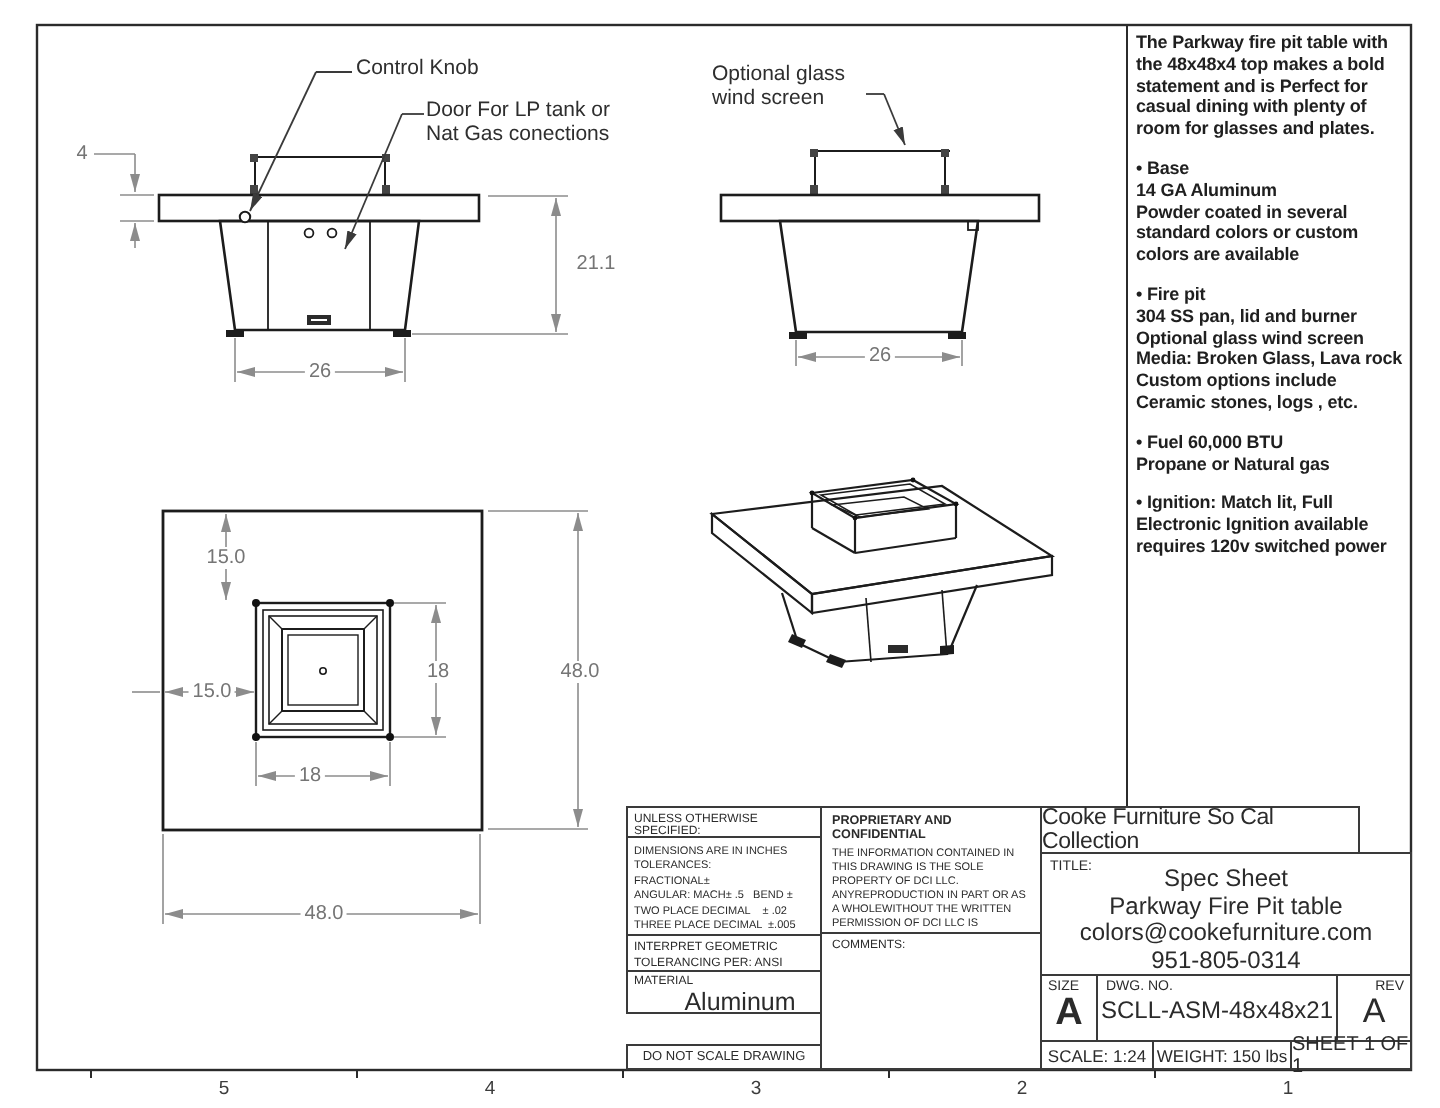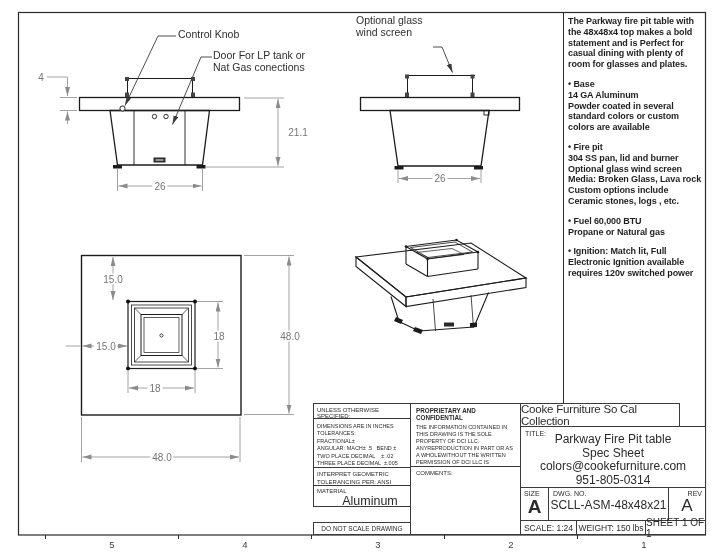--- a/index.html
+++ b/index.html
@@ -176,21 +176,21 @@
       <polygon points="396,317 403,320 401,324 394,321" fill="#1c1c1c" stroke="none"></polygon>
       <polygon points="415,327 423,330 421,334 413,331" fill="#1c1c1c" stroke="none"></polygon>
       <polygon points="470,323 477,322.5 477,327 470,327.5" fill="#1c1c1c" stroke="none"></polygon>
       <rect x="444" y="322.5" width="10" height="4" fill="#2b2b2b" stroke="none"></rect>
     </g>
   </svg>
 
   <div class="callout" style="left:178px;top:29px">Control Knob</div>
   <div class="callout" style="left:213px;top:50px">Door For LP tank or
 Nat Gas conections</div>
-  <div class="callout" style="left:356px;top:15px">Optional glass
+  <div class="callout" style="left:356px;top:32px">Optional glass
 wind screen</div>
 
   <div class="lbl" style="left:41px;top:77px">4</div>
   <div class="lbl" style="left:298px;top:132px">21.1</div>
   <div class="lbl bg" style="left:160px;top:186px">26</div>
   <div class="lbl bg" style="left:440px;top:178px">26</div>
   <div class="lbl bg" style="left:113px;top:279px">15.0</div>
   <div class="lbl bg" style="left:106px;top:346px">15.0</div>
   <div class="lbl bg" style="left:219px;top:336px">18</div>
   <div class="lbl bg" style="left:155px;top:388px">18</div>
@@ -231,22 +231,22 @@
     <div class="box" style="left:97px;top:0;width:111px;height:64px;padding:3px 4px 0 5px">
       <div style="font-weight:bold;font-size:6.3px;margin-bottom:3px">PROPRIETARY AND CONFIDENTIAL</div>
       <div style="font-size:5.5px;line-height:7px">THE INFORMATION CONTAINED IN THIS DRAWING IS THE SOLE PROPERTY OF DCI LLC.  ANYREPRODUCTION IN PART OR AS A WHOLEWITHOUT THE WRITTEN PERMISSION OF DCI LLC IS PROHIBITED.</div>
     </div>
     <div class="box" style="left:97px;top:63px;width:111px;height:69px;padding:3px 0 0 5px">COMMENTS:</div>
 
     <div class="box ctr" style="left:207px;top:0;width:160px;height:24px;font-size:11.5px;letter-spacing:-0.2px">Cooke Furniture So Cal Collection</div>
     <div class="box" style="left:207px;top:23px;width:186px;height:62px">
       <div style="position:absolute;left:4px;top:3px;font-size:7px">TITLE:</div>
       <div style="padding-top:6px;text-align:center;font-size:12px;line-height:13.5px">
+        <div>Spec Sheet</div>
         <div>Parkway Fire Pit table</div>
-        <div>Spec Sheet</div>
         <div>colors@cookefurniture.com</div>
         <div>951-805-0314</div>
       </div>
     </div>
     <div class="box" style="left:207px;top:84px;width:29px;height:34px">
       <div style="padding:2px 0 0 3px;font-size:7px">SIZE</div>
       <div style="font-size:19px;font-weight:bold;text-align:center;line-height:20px">A</div>
     </div>
     <div class="box" style="left:235px;top:84px;width:121px;height:34px">
       <div style="padding:2px 0 0 4px;font-size:7px">DWG.  NO.</div>

